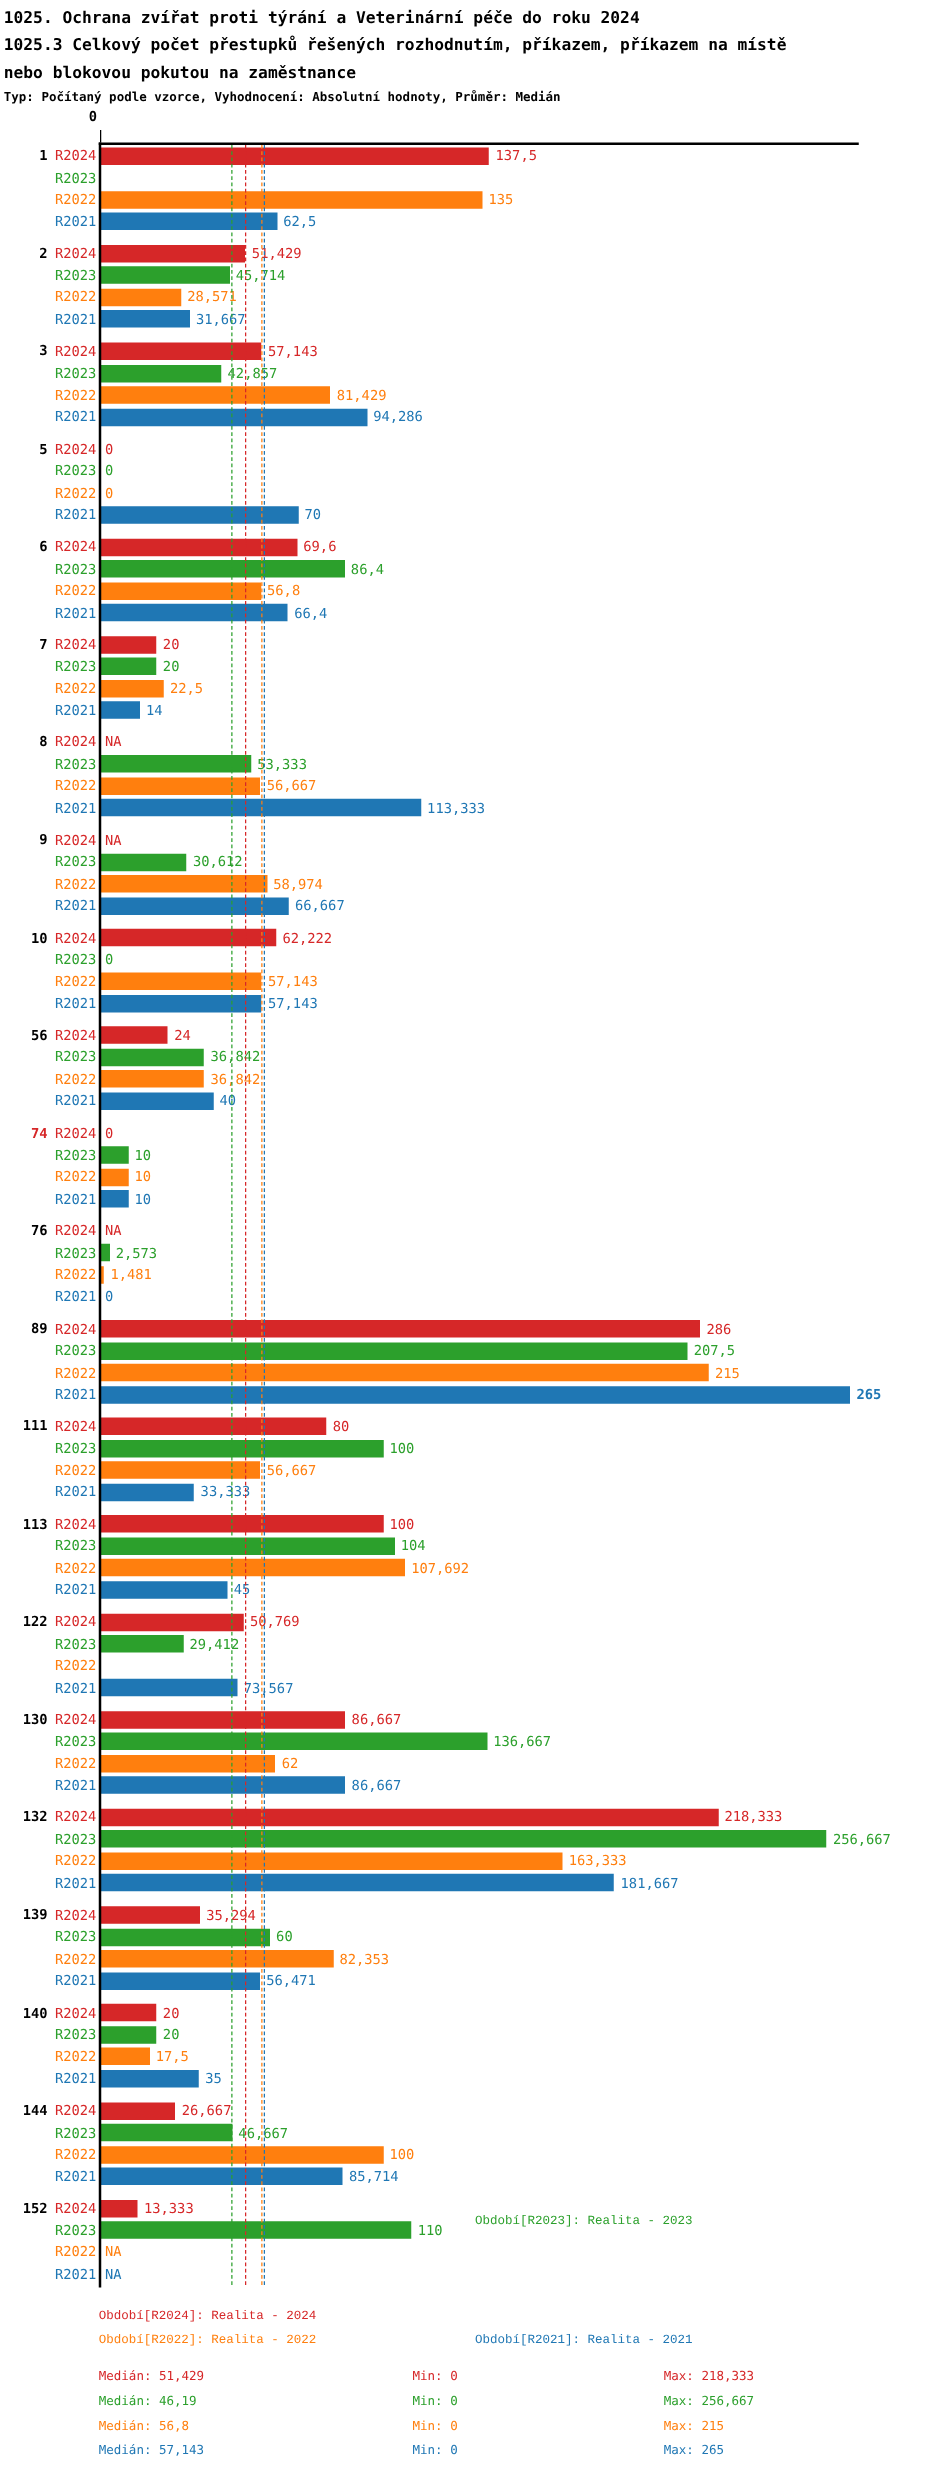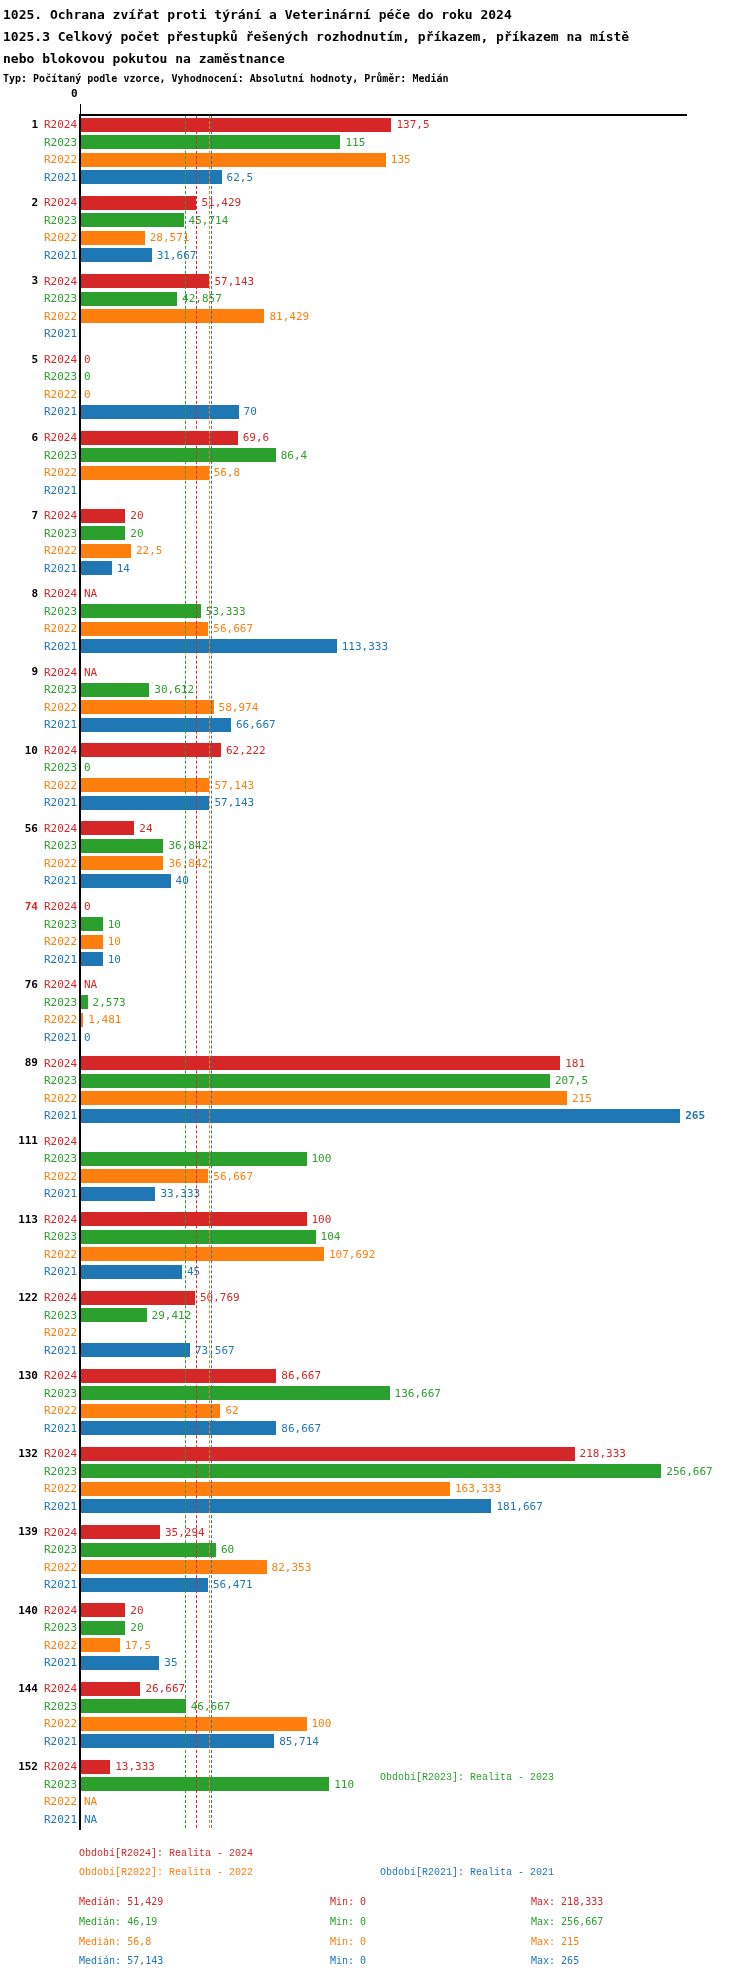--- a/index.html
+++ b/index.html
@@ -53,24 +53,20 @@
         <div class="gnum">1</div>
         <div class="row">
           <div class="slabel" style="color: rgb(214, 39, 40);">R2024</div>
           <div class="barzone">
             <div class="bar" style="width: 311.438px; background: rgb(214, 39, 40);"></div>
             <div class="vlabel" style="color: rgb(214, 39, 40);">137,5</div>
           </div>
         </div>
         <div class="row">
           <div class="slabel" style="color: rgb(44, 160, 44);">R2023</div>
-          <div class="barzone">
-            <div class="bar" style="width: 260.475px; background: rgb(44, 160, 44);"></div>
-            <div class="vlabel" style="color: rgb(44, 160, 44);">115</div>
-          </div>
         </div>
         <div class="row">
           <div class="slabel" style="color: rgb(255, 127, 14);">R2022</div>
           <div class="barzone">
             <div class="bar" style="width: 305.775px; background: rgb(255, 127, 14);"></div>
             <div class="vlabel" style="color: rgb(255, 127, 14);">135</div>
           </div>
         </div>
         <div class="row">
           <div class="slabel" style="color: rgb(31, 119, 180);">R2021</div>
@@ -129,20 +125,24 @@
         </div>
         <div class="row">
           <div class="slabel" style="color: rgb(255, 127, 14);">R2022</div>
           <div class="barzone">
             <div class="bar" style="width: 184.437px; background: rgb(255, 127, 14);"></div>
             <div class="vlabel" style="color: rgb(255, 127, 14);">81,429</div>
           </div>
         </div>
         <div class="row">
           <div class="slabel" style="color: rgb(31, 119, 180);">R2021</div>
+          <div class="barzone">
+            <div class="bar" style="width: 213.558px; background: rgb(31, 119, 180);"></div>
+            <div class="vlabel" style="color: rgb(31, 119, 180);">94,286</div>
+          </div>
         </div>
       </div>
       <div class="grp">
         <div class="gnum">5</div>
         <div class="row">
           <div class="slabel" style="color: rgb(214, 39, 40);">R2024</div>
           <div class="barzone">
             <div class="vlabel empty" style="color: rgb(214, 39, 40);">0</div>
           </div>
         </div>
@@ -184,20 +184,24 @@
         </div>
         <div class="row">
           <div class="slabel" style="color: rgb(255, 127, 14);">R2022</div>
           <div class="barzone">
             <div class="bar" style="width: 128.652px; background: rgb(255, 127, 14);"></div>
             <div class="vlabel" style="color: rgb(255, 127, 14);">56,8</div>
           </div>
         </div>
         <div class="row">
           <div class="slabel" style="color: rgb(31, 119, 180);">R2021</div>
+          <div class="barzone">
+            <div class="bar" style="width: 150.396px; background: rgb(31, 119, 180);"></div>
+            <div class="vlabel" style="color: rgb(31, 119, 180);">66,4</div>
+          </div>
         </div>
       </div>
       <div class="grp">
         <div class="gnum">7</div>
         <div class="row">
           <div class="slabel" style="color: rgb(214, 39, 40);">R2024</div>
           <div class="barzone">
             <div class="bar" style="width: 45.3px; background: rgb(214, 39, 40);"></div>
             <div class="vlabel" style="color: rgb(214, 39, 40);">20</div>
           </div>
@@ -403,21 +407,21 @@
             <div class="vlabel empty" style="color: rgb(31, 119, 180);">0</div>
           </div>
         </div>
       </div>
       <div class="grp">
         <div class="gnum">89</div>
         <div class="row">
           <div class="slabel" style="color: rgb(214, 39, 40);">R2024</div>
           <div class="barzone">
             <div class="bar" style="width: 480.18px; background: rgb(214, 39, 40);"></div>
-            <div class="vlabel" style="color: rgb(214, 39, 40);">181</div>
+            <div class="vlabel" style="color: rgb(214, 39, 40);">286</div>
           </div>
         </div>
         <div class="row">
           <div class="slabel" style="color: rgb(44, 160, 44);">R2023</div>
           <div class="barzone">
             <div class="bar" style="width: 469.988px; background: rgb(44, 160, 44);"></div>
             <div class="vlabel" style="color: rgb(44, 160, 44);">207,5</div>
           </div>
         </div>
         <div class="row">
@@ -432,20 +436,24 @@
           <div class="barzone">
             <div class="bar" style="width: 600.225px; background: rgb(31, 119, 180);"></div>
             <div class="vlabel" style="color: rgb(31, 119, 180); font-weight: bold;">265</div>
           </div>
         </div>
       </div>
       <div class="grp">
         <div class="gnum">111</div>
         <div class="row">
           <div class="slabel" style="color: rgb(214, 39, 40);">R2024</div>
+          <div class="barzone">
+            <div class="bar" style="width: 181.2px; background: rgb(214, 39, 40);"></div>
+            <div class="vlabel" style="color: rgb(214, 39, 40);">80</div>
+          </div>
         </div>
         <div class="row">
           <div class="slabel" style="color: rgb(44, 160, 44);">R2023</div>
           <div class="barzone">
             <div class="bar" style="width: 226.5px; background: rgb(44, 160, 44);"></div>
             <div class="vlabel" style="color: rgb(44, 160, 44);">100</div>
           </div>
         </div>
         <div class="row">
           <div class="slabel" style="color: rgb(255, 127, 14);">R2022</div>

